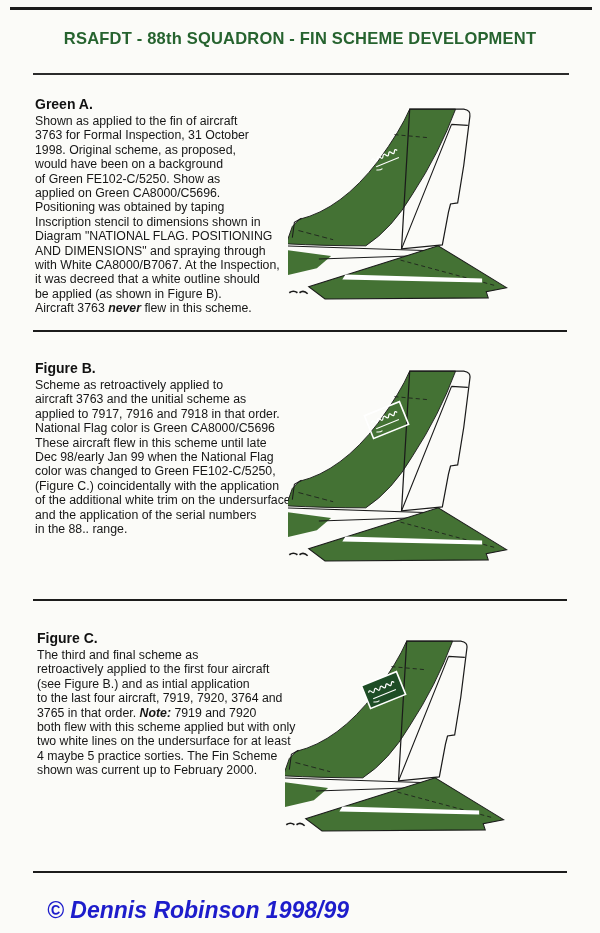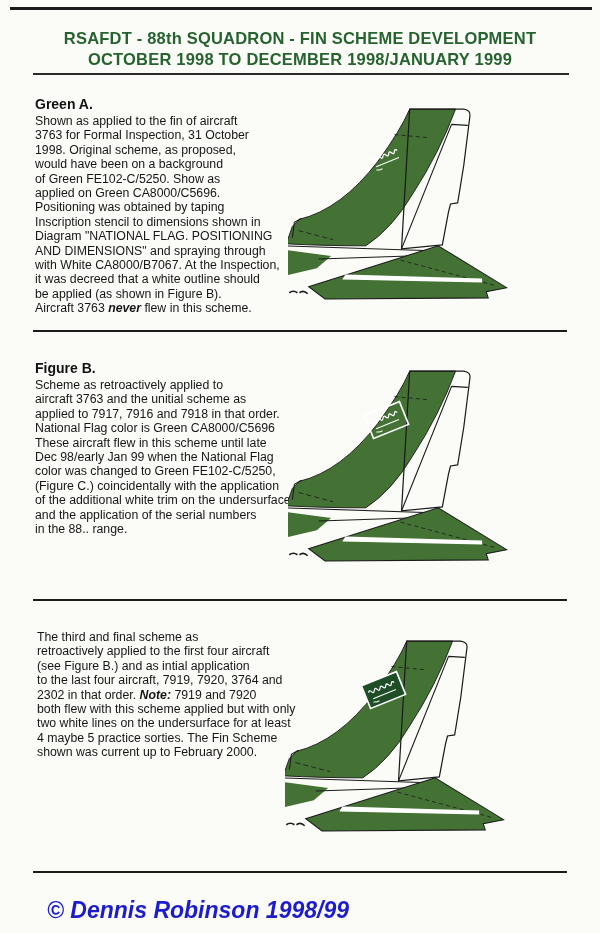--- a/index.html
+++ b/index.html
@@ -35,21 +35,20 @@
     font-weight:bold;font-style:italic;font-size:23px;
   }
 </style>
 </head>
 <body>
 
 <div id="top-rule" class="rule"></div>
 
 <div id="header" style="color: rgb(38, 99, 47);">
   <div>RSAFDT - 88th SQUADRON - FIN SCHEME DEVELOPMENT</div>
-  <div>OCTOBER 1998 TO DECEMBER 1998/JANUARY 1999</div>
 </div>
 <div id="header-rule" class="rule"></div>
 
 <div id="fig-a-text" class="fig-text">
   <p class="fig-title">Green A.</p>
   <p class="fig-body"><span>Shown as applied to the fin of aircraft
 3763 for Formal Inspection, 31 October
 1998.   Original scheme, as proposed,
 would have been on a background
 of Green FE102-C/5250.  Show as
@@ -114,25 +113,26 @@
     <g transform="translate(84,72) rotate(-22)">
       <rect x="0" y="-25" width="37" height="24" fill="none" stroke="#ffffff" stroke-width="1.6"></rect>
       <path d="M 4,-16 q 1.5,-3 3,0 t 3,0 t 3,0 t 3,0 t 3,0 t 3,0 t 3,0 t 3,0 t 3,0" fill="none" stroke="#ffffff" stroke-width="1.2"></path>
       <path d="M 6,-9 h 24 m -25,3 q 3,2 6,1" fill="none" stroke="#ffffff" stroke-width="1"></path>
     </g>
   </svg>
 
 <div id="divider-2" class="rule divider"></div>
 
 <div id="fig-c-text" class="fig-text">
+  <p class="fig-title">Figure C.</p>
   <p class="fig-body"><span>The third and final scheme as
 retroactively applied to the first four aircraft
 (see Figure B.) and as intial application
 to the last four aircraft, 7919, 7920, 3764 and
-2302 in that order.   </span><span class="seg-em">Note:</span><span> 7919 and 7920
+3765 in that order.   </span><span class="seg-em">Note:</span><span> 7919 and 7920
 both flew with this scheme applied but with only
 two white lines on the undersurface for at least
 4 maybe 5 practice sorties.  The Fin Scheme
 shown was current up to February 2000.</span></p>
 </div>
 <svg id="tail-c" class="tail" viewBox="0 0 220 196">
     <path d="M -2,137 L 4,120 L 11,113 Q 52,103 88,56 Q 110,26 119,5 L 164,5 Q 148,48 122,88 Q 102,122 76,139 Q 35,139 -2,137 Z" fill="#447234" stroke="#1a1a1a" stroke-width="0.9"></path>
     <path d="M -2,143 L 42,149 L 28,161 L -2,168 Z" fill="#447234" stroke="none"></path>
     <path d="M 119,5 L 172,5 Q 179,6 178,12 L 172,60 L 166,97 L 159,98 L 157,106 L 151,138 L 111,142 Z" fill="none" stroke="#1a1a1a" stroke-width="1.2"></path>
     <path d="M 160,20 L 111,142 M 160,20 L 176,21" fill="none" stroke="#1a1a1a" stroke-width="1.1"></path>

